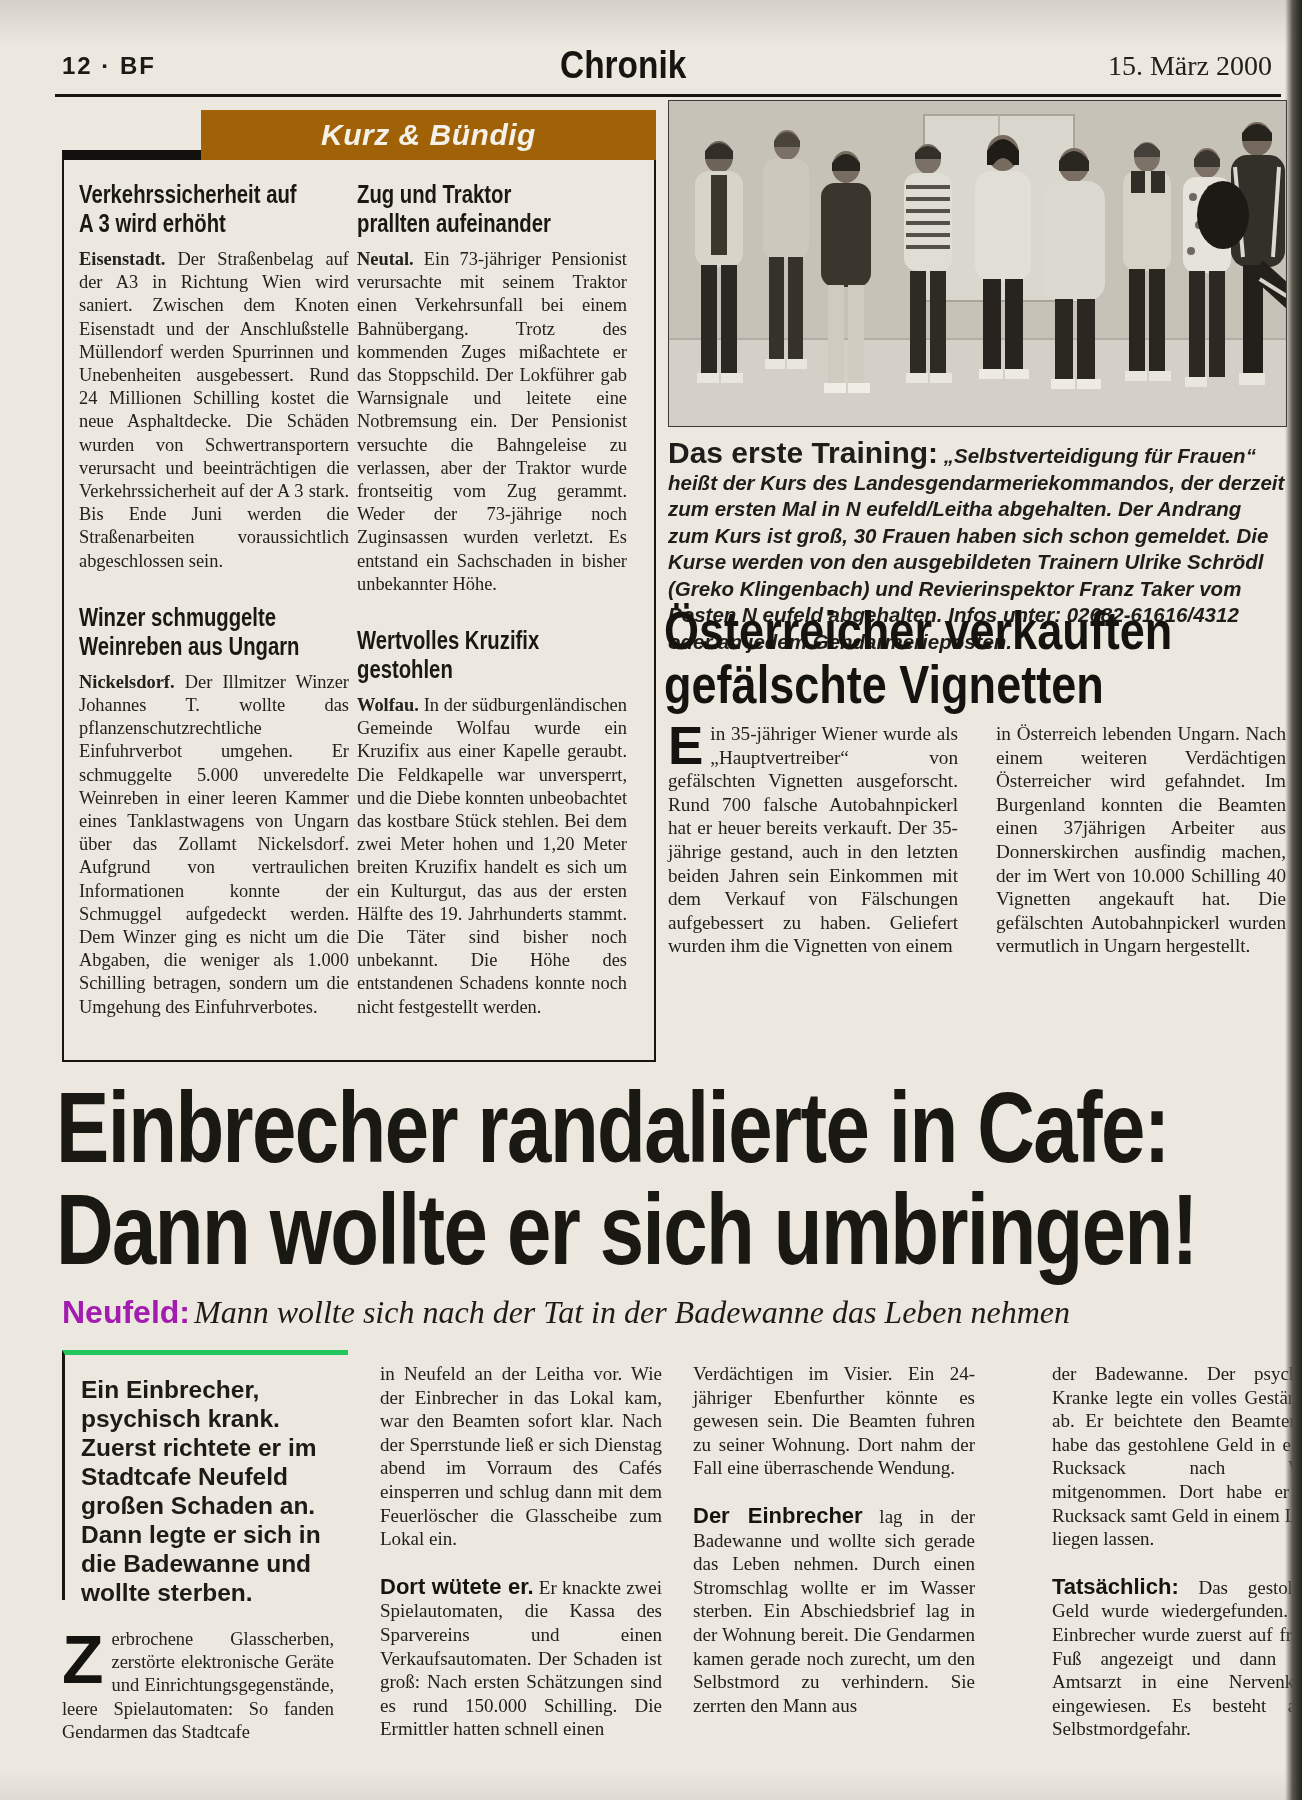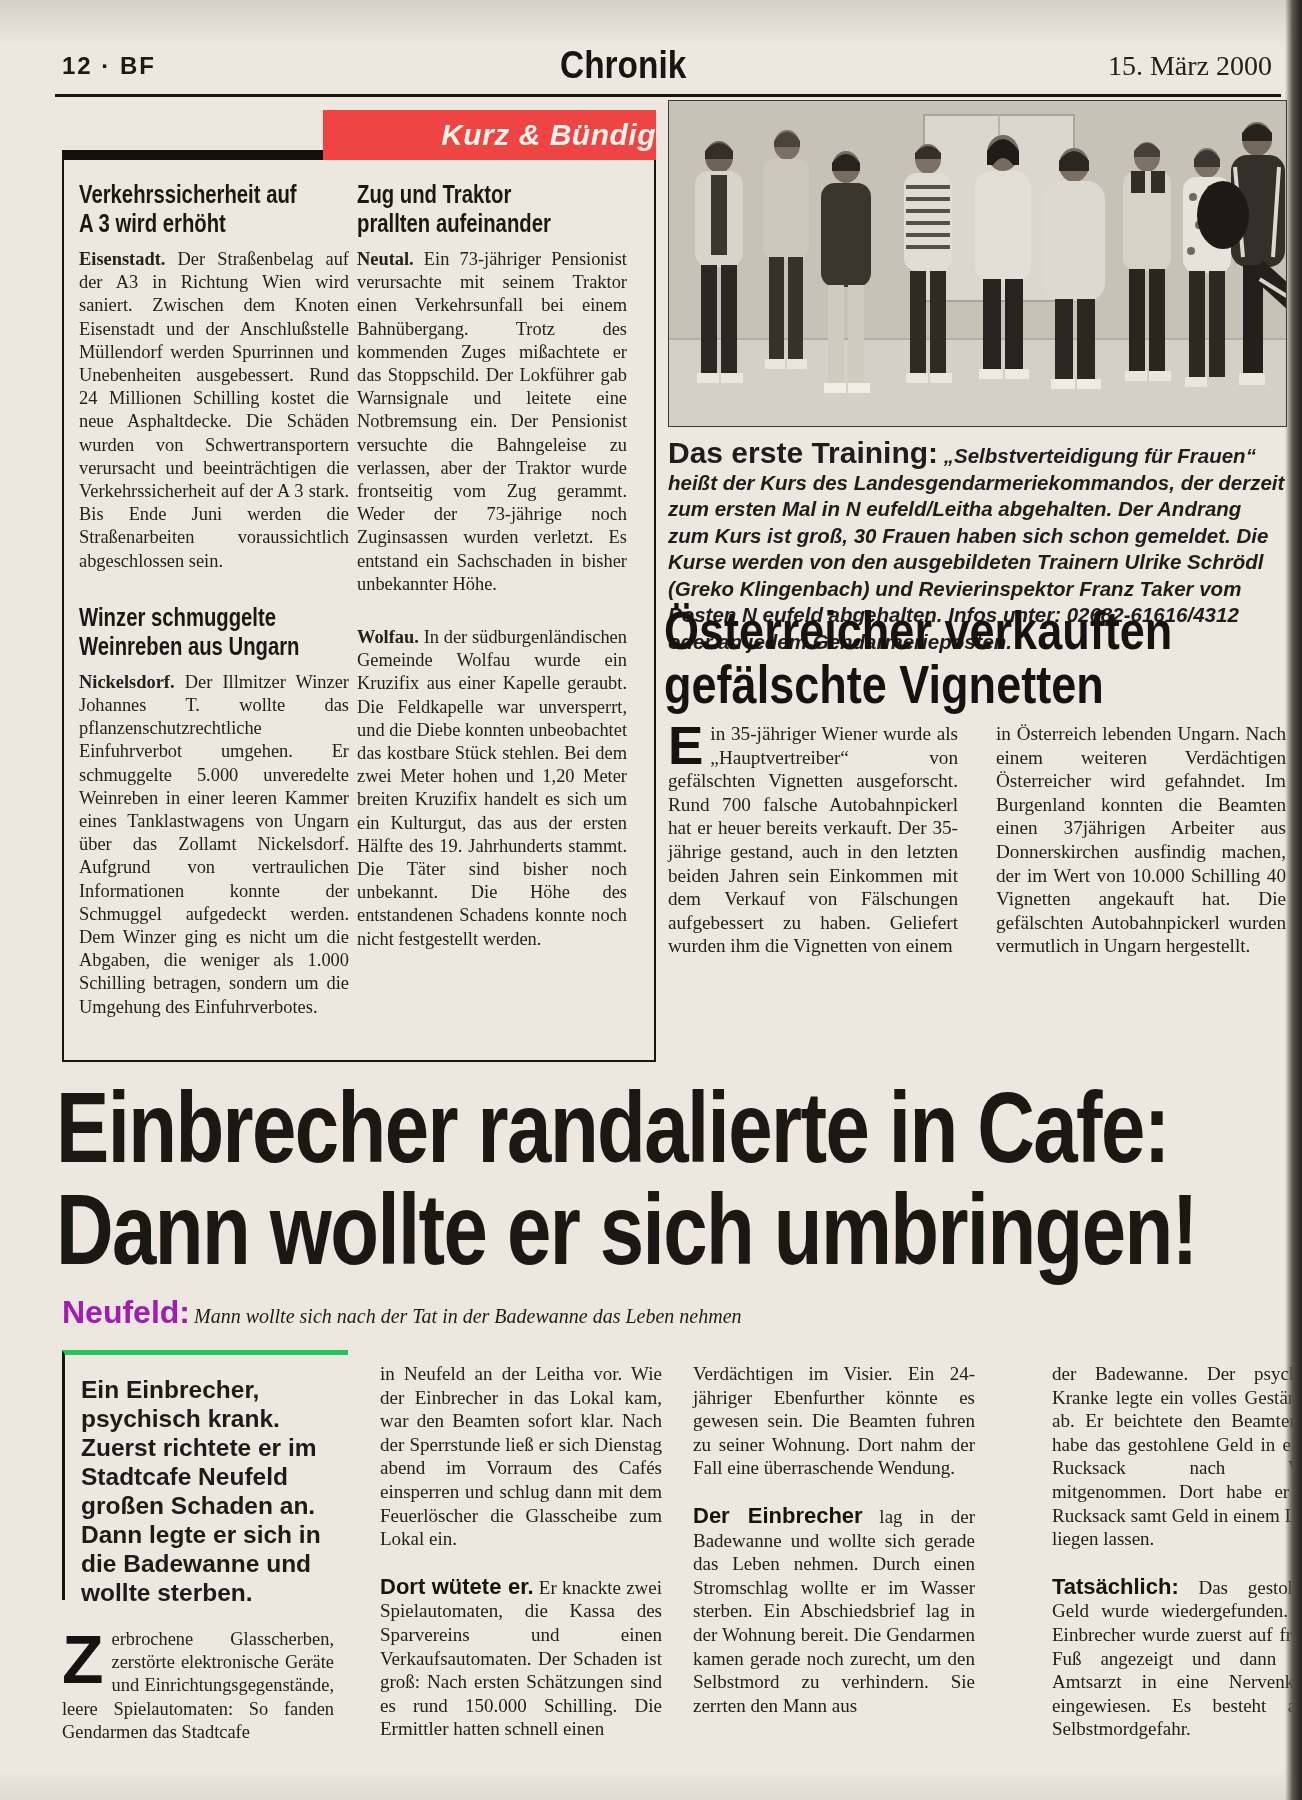--- a/index.html
+++ b/index.html
@@ -18,22 +18,22 @@
   
   .masthead-left{position:absolute;left:62px;top:52px;font-family:"Liberation Sans",sans-serif;
     font-weight:700;font-size:24px;letter-spacing:2px;color:#1b1a17;}
   .masthead-center{position:absolute;left:560px;top:44px;font-family:"Liberation Sans",sans-serif;
     font-weight:700;font-size:38px;color:#161511;transform:scaleX(.88);transform-origin:0 0;white-space:nowrap;}
   .masthead-date{position:absolute;right:30px;top:50px;font-size:28px;color:#21201c;}
   .header-rule{position:absolute;left:55px;top:94px;width:1226px;height:3px;background:#171611;}
   
   .kurz-box{position:absolute;left:62px;top:150px;width:594px;height:912px;box-sizing:border-box;
     border:2px solid #171611;border-top:10px solid #12110e;}
-  .kurz-banner{position:absolute;right:-2px;top:-50px;width:333px;height:50px;background:#ef4444;
-    display:flex;align-items:center;justify-content:flex-end;}
+  .kurz-banner{position:absolute;right:-2px;top:-50px;width:455px;height:50px;background:#a16207;
+    display:flex;align-items:center;justify-content:center;}
   .kurz-banner span{font-family:"Liberation Sans",sans-serif;font-weight:700;font-style:italic;
     font-size:30px;color:#f4f1e9;letter-spacing:.5px;}
   .kurz-cols{display:flex;gap:8px;padding:18px 15px;}
   .kurz-col{width:270px;}
   .kurz-headline{margin:2px 0 10px 0;}
   .kurz-headline .h-line{font-family:"Liberation Sans",sans-serif;font-weight:700;font-size:26px;
     line-height:29px;color:#191813;white-space:nowrap;transform:scaleX(.78);transform-origin:0 50%;}
   .body-text{font-size:18.4px;line-height:23.2px;text-align:justify;color:#22211d;}
   .lead-place{font-weight:700;}
   .kurz-article{margin-bottom:30px;}
@@ -54,21 +54,21 @@
   .dropcap{float:left;font-family:"Liberation Sans",sans-serif;font-weight:700;color:#14130f;}
   .dropcap-e{font-size:53px;line-height:44px;padding:2px 7px 0 0;}
   .dropcap-z{font-size:68px;line-height:56px;padding:3px 8px 0 0;}
   
   .big-headline{position:absolute;left:56px;top:1076px;}
   .big-headline .h-line{font-family:"Liberation Sans",sans-serif;font-weight:700;font-size:101px;
     line-height:102px;color:#191813;white-space:nowrap;transform:scaleX(.79);transform-origin:0 50%;
     letter-spacing:-2px;}
   .subhead{position:absolute;left:62px;top:1294px;white-space:nowrap;}
   .subhead .sub-lead{font-family:"Liberation Sans",sans-serif;font-weight:700;font-size:32px;color:#a21caf;}
-  .subhead .sub-text{font-style:italic;font-size:20px;color:#1d1c18;}
+  .subhead .sub-text{font-style:italic;font-size:32px;color:#1d1c18;}
   
   .intro-frame{position:absolute;left:62px;top:1350px;width:286px;height:250px;box-sizing:border-box;
     border-top:5px solid #22c55e;border-left:3px solid #171611;}
   .intro-text{margin:20px 4px 0 16px;width:252px;font-family:"Liberation Sans",sans-serif;
     font-weight:700;font-size:24.5px;line-height:29px;color:#1c1b17;}
   .z-para{position:absolute;left:62px;top:1628px;width:272px;}
   .story-col{position:absolute;top:1362px;font-size:19px;line-height:23.6px;text-align:justify;}
   .col2{left:380px;width:282px;}
   .col3{left:693px;width:282px;}
   .col4{left:1008px;width:277px;margin-left:44px;}
@@ -117,20 +117,24 @@
           <div class="kurz-headline">
             <div class="h-line">Zug und Traktor</div>
             <div class="h-line">prallten aufeinander</div>
           </div>
           <div class="body-text">
             <span class="lead-place">Neutal.</span>
             <span>Ein 73-jähriger Pensionist verursachte mit seinem Traktor einen Verkehrsunfall bei einem Bahnübergang. Trotz des kommenden Zuges mißachtete er das Stoppschild. Der Lokführer gab Warnsignale und leitete eine Notbremsung ein. Der Pensionist versuchte die Bahngeleise zu verlassen, aber der Traktor wurde frontseitig vom Zug gerammt. Weder der 73-jährige noch Zuginsassen wurden verletzt. Es entstand ein Sachschaden in bisher unbekannter Höhe.</span>
           </div>
         </div>
         <div class="kurz-article">
+          <div class="kurz-headline">
+            <div class="h-line">Wertvolles Kruzifix</div>
+            <div class="h-line">gestohlen</div>
+          </div>
           <div class="body-text">
             <span class="lead-place">Wolfau.</span>
             <span>In der südburgenländischen Gemeinde Wolfau wurde ein Kruzifix aus einer Kapelle geraubt. Die Feldkapelle war unversperrt, und die Diebe konnten unbeobachtet das kostbare Stück stehlen. Bei dem zwei Meter hohen und 1,20 Meter breiten Kruzifix handelt es sich um ein Kulturgut, das aus der ersten Hälfte des 19. Jahrhunderts stammt. Die Täter sind bisher noch unbekannt. Die Höhe des entstandenen Schadens konnte noch nicht festgestellt werden.</span>
           </div>
         </div>
       </div>
     </div>
   </div>
 
   <div class="photo">

